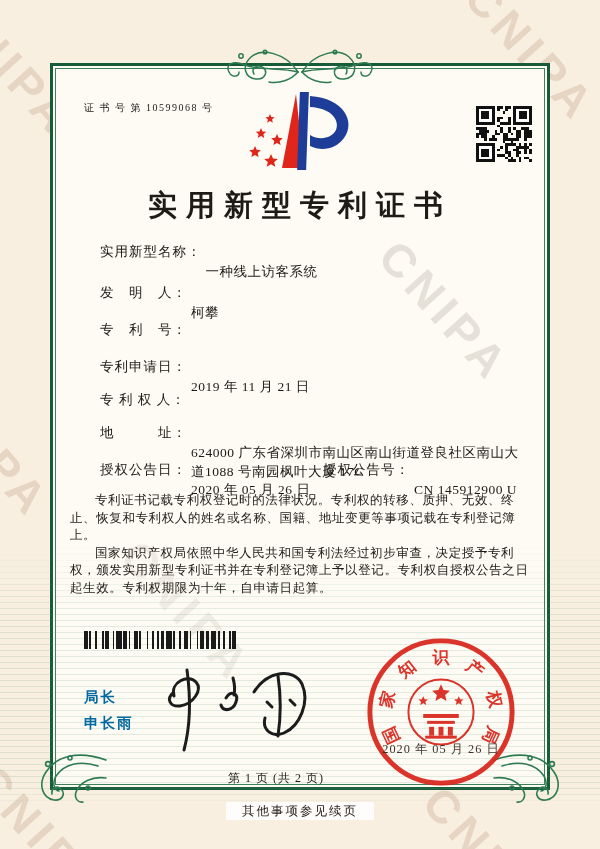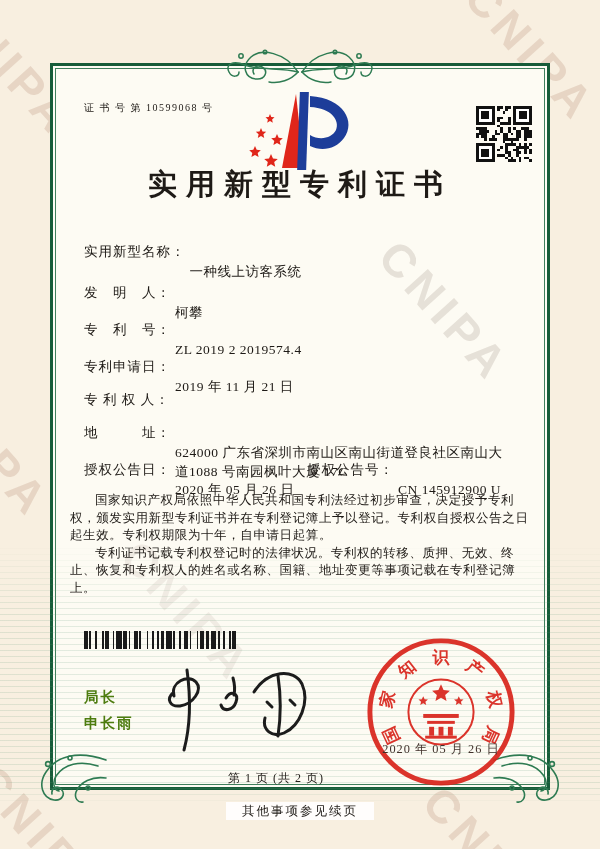--- a/index.html
+++ b/index.html
@@ -40,37 +40,37 @@
   .ornament-top{left:195px;top:42px;}
   .corner{width:84px;height:62px;}
   .corner.bl{left:26px;top:744px;}
   .corner.br{left:490px;top:744px;transform:scaleX(-1);}
   .green-stroke{stroke:#2e7b52;fill:none;stroke-linecap:round;}
   
   .cert-no{left:84px;top:101px;font-size:10px;letter-spacing:1.5px;}
   .logo{left:240px;top:88px;}
   .qr{left:476px;top:106px;width:56px;height:56px;}
   .title{
-    left:50px;top:165px;width:500px;text-align:center;
+    left:50px;top:186px;width:500px;text-align:center;
     font-size:29px;font-weight:bold;letter-spacing:9px;white-space:nowrap;
   }
   
   .field{left:84px;display:flex;font-size:13.5px;line-height:1.4;}
-  .field .lbl{flex:none;letter-spacing:1px;}
+  .field .lbl{flex:none;letter-spacing:1px;margin-left:16px;}
   .field .val{margin-left:4px;letter-spacing:0.5px;margin-top:20px;}
   .field .val.addr{width:340px;}
   .grant-no{left:307px;}
   
   .paras{left:70px;top:492px;width:462px;font-size:12.5px;line-height:17.5px;letter-spacing:0.6px;}
   .paras p{margin:0;text-indent:2em;}
   
   .barcode{left:84px;top:631px;width:152px;height:18px;}
   
   .officer{left:84px;font-family:"Liberation Sans","DejaVu Sans",sans-serif;
-    font-weight:bold;font-size:14.5px;color:#4d7c0f;letter-spacing:2px;}
+    font-weight:bold;font-size:14.5px;color:#0369a1;letter-spacing:2px;}
   .signature{left:146px;top:662px;}
   
   .seal{left:362px;top:633px;opacity:0.93;}
   .seal text{font-family:"Liberation Serif","DejaVu Serif",serif;}
   .seal .ring-char{font-size:17px;font-weight:bold;fill:#d9251c;}
   .seal .seal-date{font-size:12.5px;fill:#33231d;letter-spacing:1px;}
   
   .page-no{left:50px;top:770px;width:452px;text-align:center;font-size:12px;letter-spacing:1px;}
   .footer-note{
     left:0;top:803px;width:600px;text-align:center;font-size:12.5px;letter-spacing:2px;
@@ -285,21 +285,20 @@
 <div class="abs field" style="top:243px">
   <span class="lbl">实用新型名称：</span>
   <span class="val">一种线上访客系统</span>
 </div>
 <div class="abs field" style="top:284px">
   <span class="lbl">发　明　人：</span>
   <span class="val">柯攀</span>
 </div>
 <div class="abs field" style="top:321px">
   <span class="lbl">专　利　号：</span>
-  <span class="val">ZL 2019 2 2019574.4</span>
 </div>
 <div class="abs field" style="top:358px">
   <span class="lbl">专利申请日：</span>
   <span class="val">2019 年 11 月 21 日</span>
 </div>
 <div class="abs field" style="top:391px">
   <span class="lbl">专 利 权 人：</span>
 </div>
 <div class="abs field" style="top:424px">
   <span class="lbl">地　　　址：</span>
@@ -308,22 +307,22 @@
 <div class="abs field" style="top:461px">
   <span class="lbl">授权公告日：</span>
   <span class="val">2020 年 05 月 26 日</span>
 </div>
 <div class="abs field grant-no" style="top:461px">
   <span class="lbl">授权公告号：</span>
   <span class="val">CN 145912900 U</span>
 </div>
 
 <div class="abs paras">
+  <p>专利证书记载专利权登记时的法律状况。专利权的转移、质押、无效、终止、恢复和专利权人的姓名或名称、国籍、地址变更等事项记载在专利登记簿上。</p>
   <p>国家知识产权局依照中华人民共和国专利法经过初步审查，决定授予专利权，颁发实用新型专利证书并在专利登记簿上予以登记。专利权自授权公告之日起生效。专利权期限为十年，自申请日起算。</p>
-  <p>专利证书记载专利权登记时的法律状况。专利权的转移、质押、无效、终止、恢复和专利权人的姓名或名称、国籍、地址变更等事项记载在专利登记簿上。</p>
 </div>
 
 <svg class="abs barcode" viewBox="0 0 152 18" preserveAspectRatio="none" shape-rendering="crispEdges">
     <rect x="0" y="0" width="3.5764705882352943" height="18" fill="#1a1a1a"></rect>
     <rect x="5.364705882352942" y="0" width="1.7882352941176471" height="18" fill="#1a1a1a"></rect>
     <rect x="10.729411764705883" y="0" width="1.7882352941176471" height="18" fill="#1a1a1a"></rect>
     <rect x="17.88235294117647" y="0" width="1.7882352941176471" height="18" fill="#1a1a1a"></rect>
     <rect x="21.458823529411767" y="0" width="3.5764705882352943" height="18" fill="#1a1a1a"></rect>
     <rect x="28.611764705882358" y="0" width="1.7882352941176471" height="18" fill="#1a1a1a"></rect>
     <rect x="32.18823529411765" y="0" width="5.364705882352942" height="18" fill="#1a1a1a"></rect>

